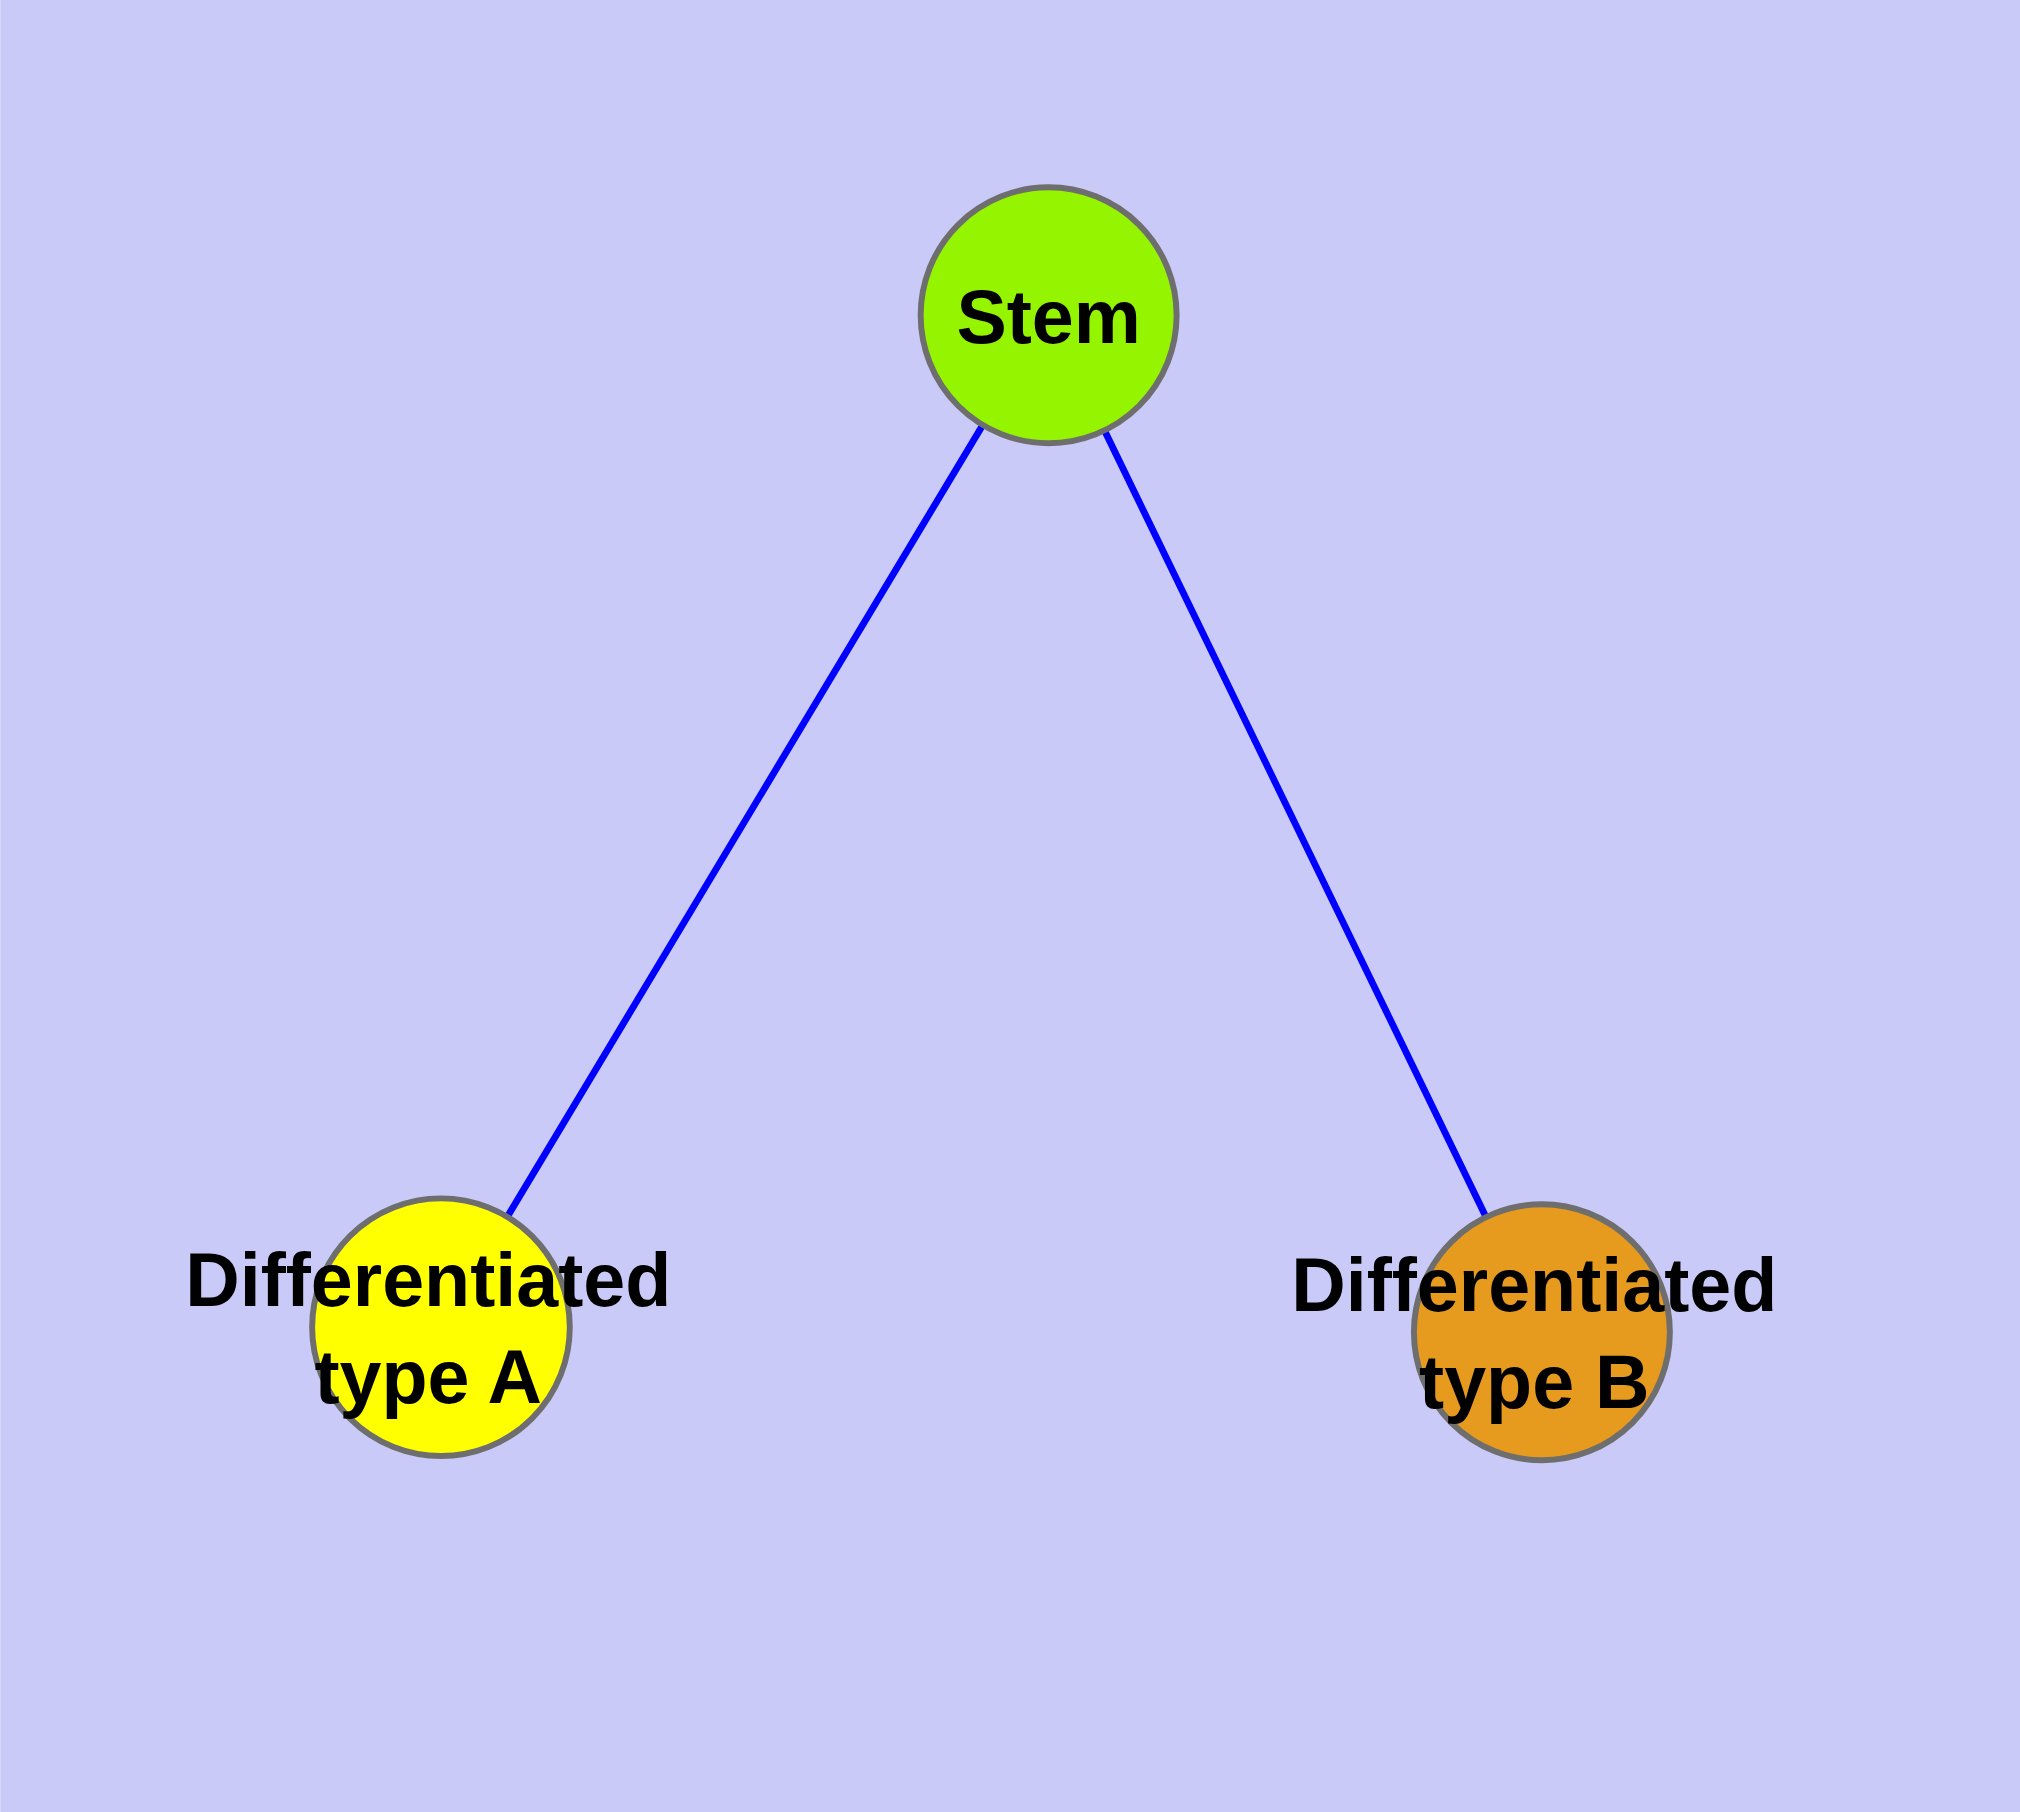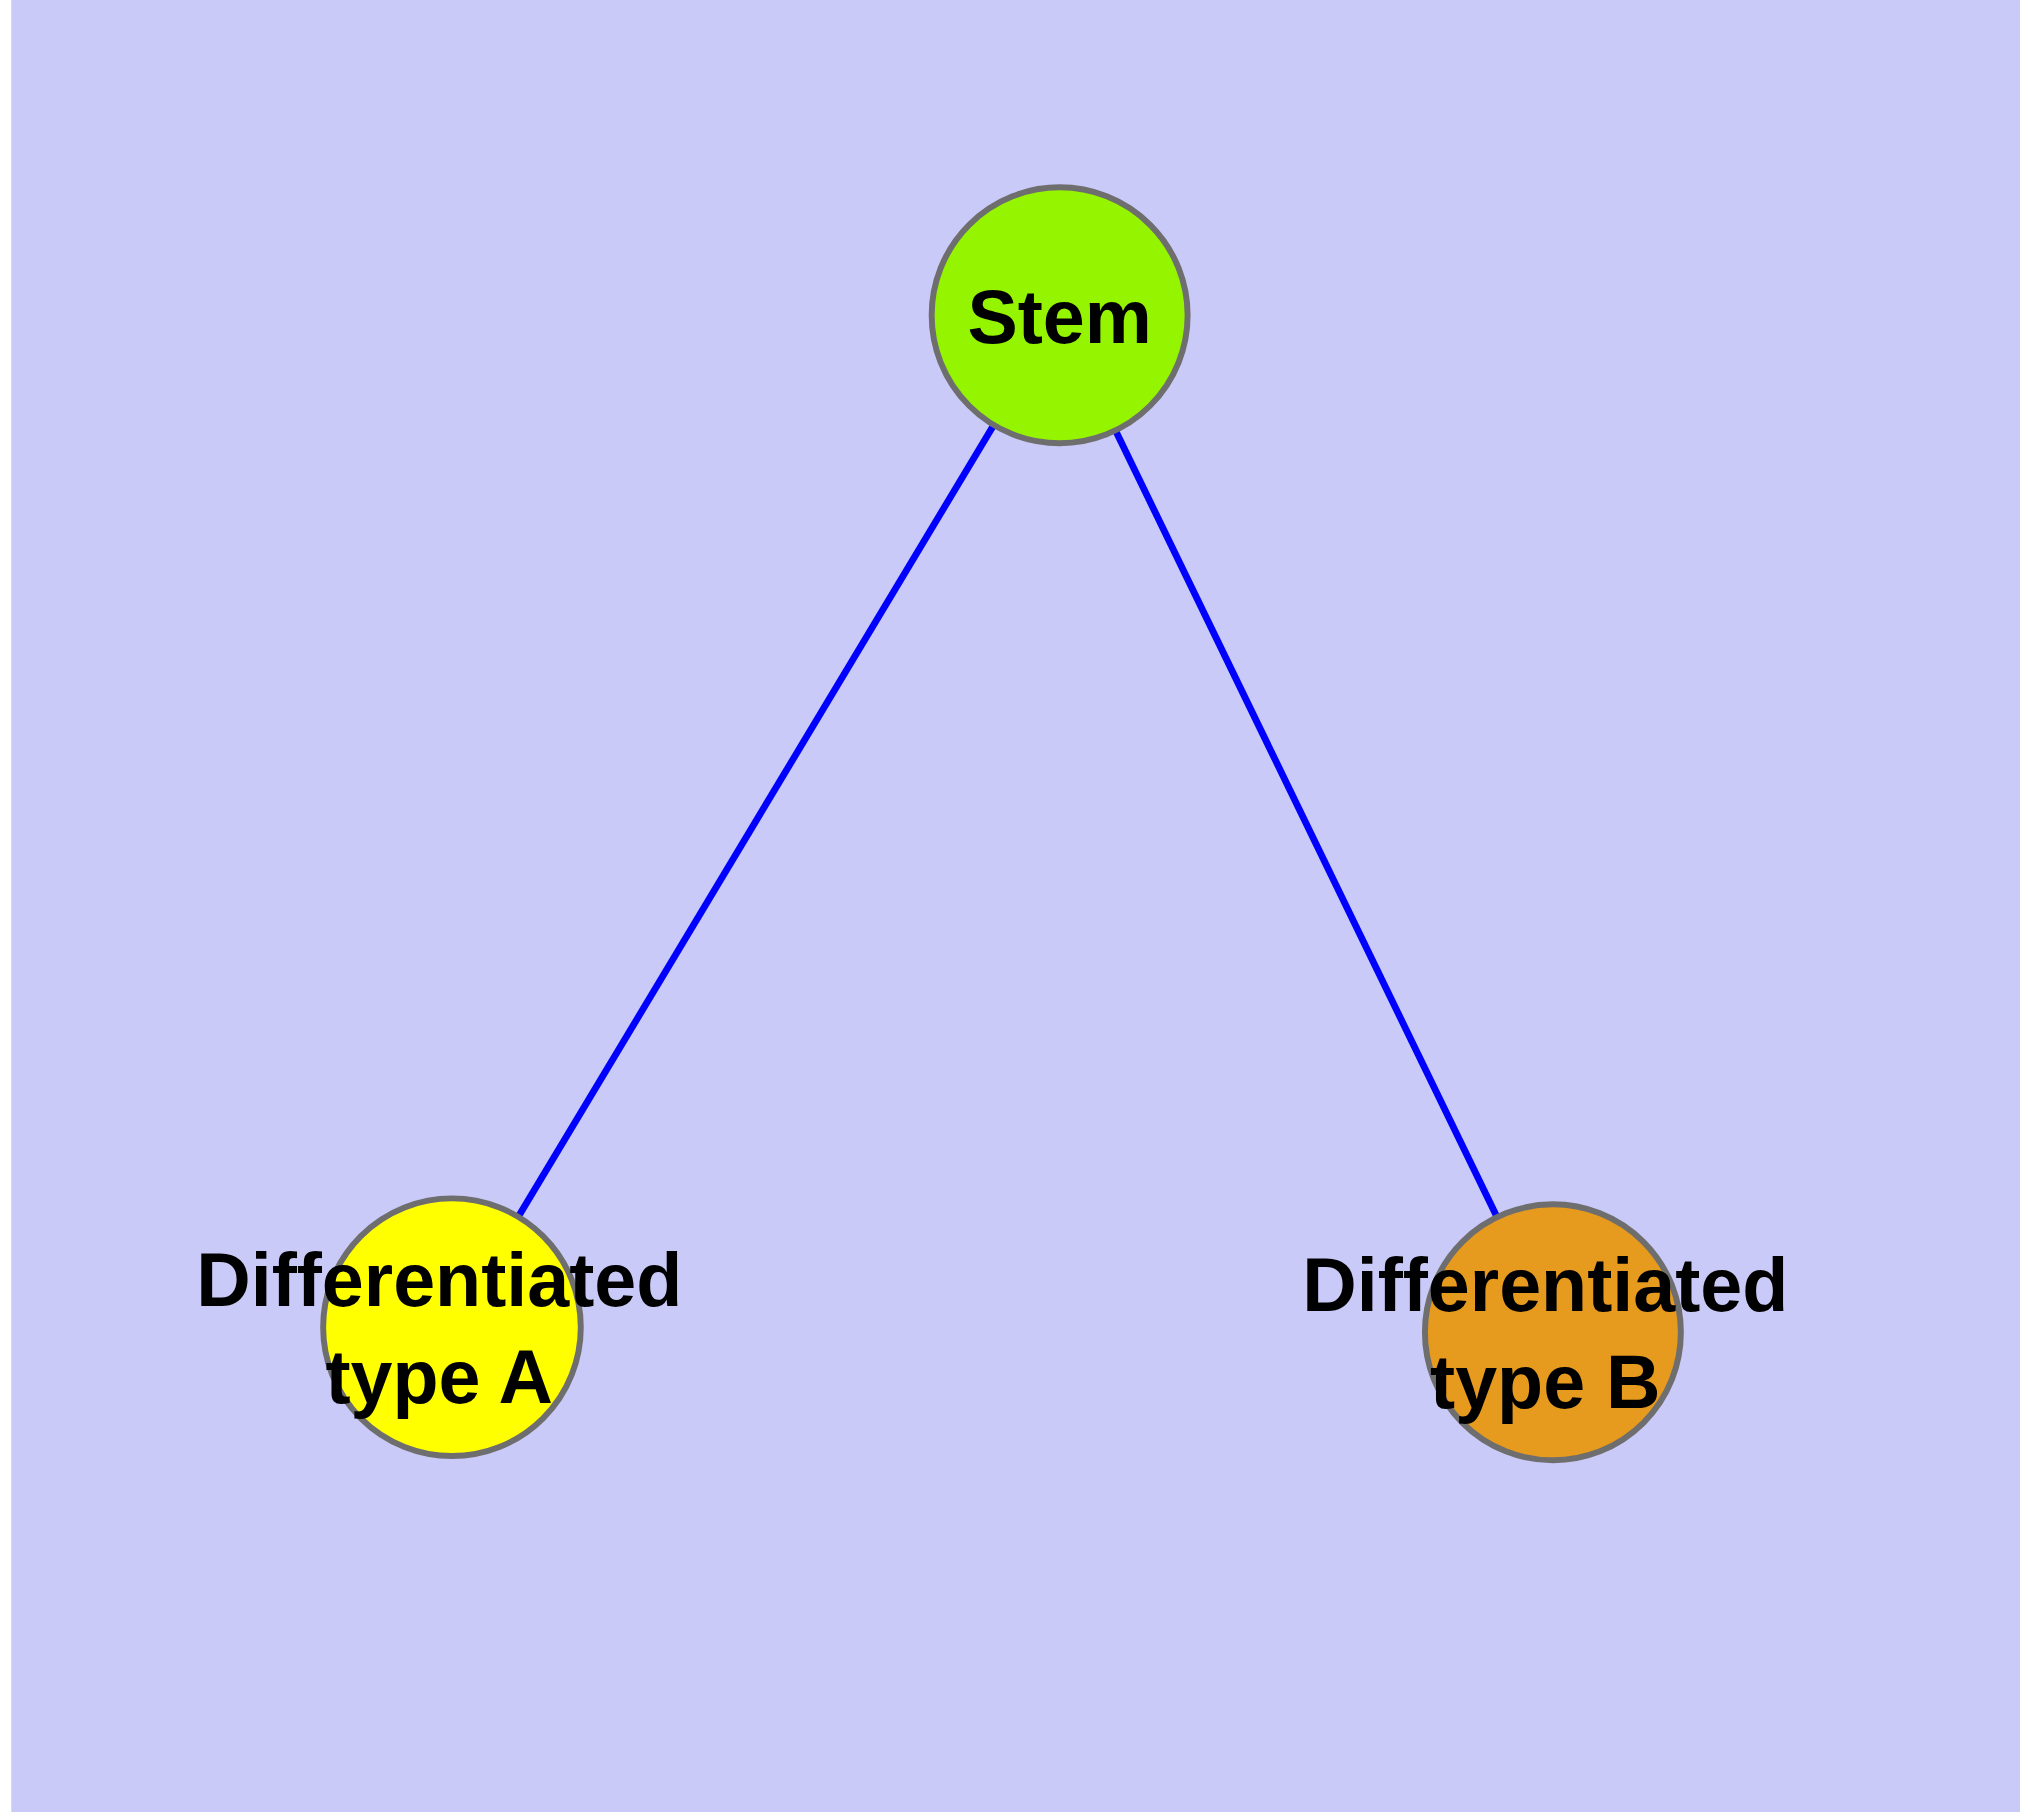--- a/index.html
+++ b/index.html
@@ -3,21 +3,20 @@
 <meta charset="utf-8">
 <style>
   html, body {
     margin: 0;
     padding: 0;
     background: #ffffff;
   }
   .stage {
     width: 1840px;
     height: 1812px;
-    padding-left: 11px;
   }
   svg {
     display: block;
     width: 2021px;
     height: 1812px;
   }
   .node-label {
     font-family: "Liberation Sans", sans-serif;
     font-weight: bold;
     font-size: 89px;

